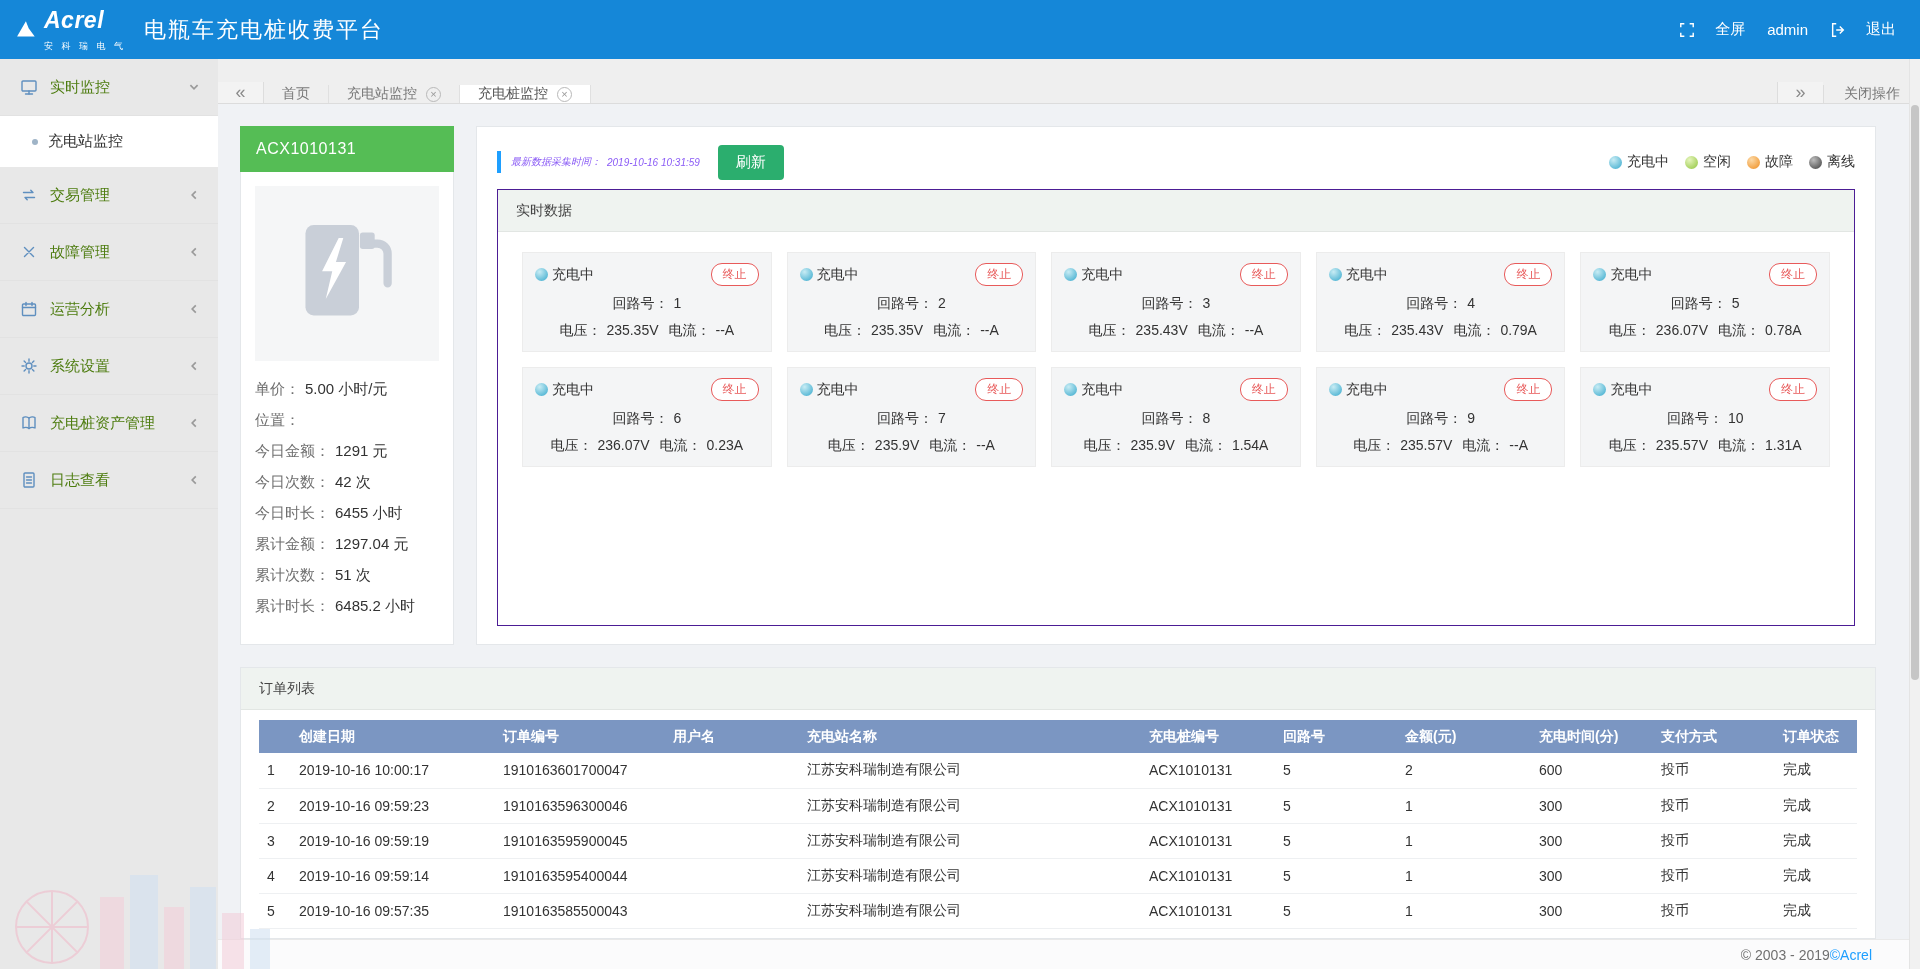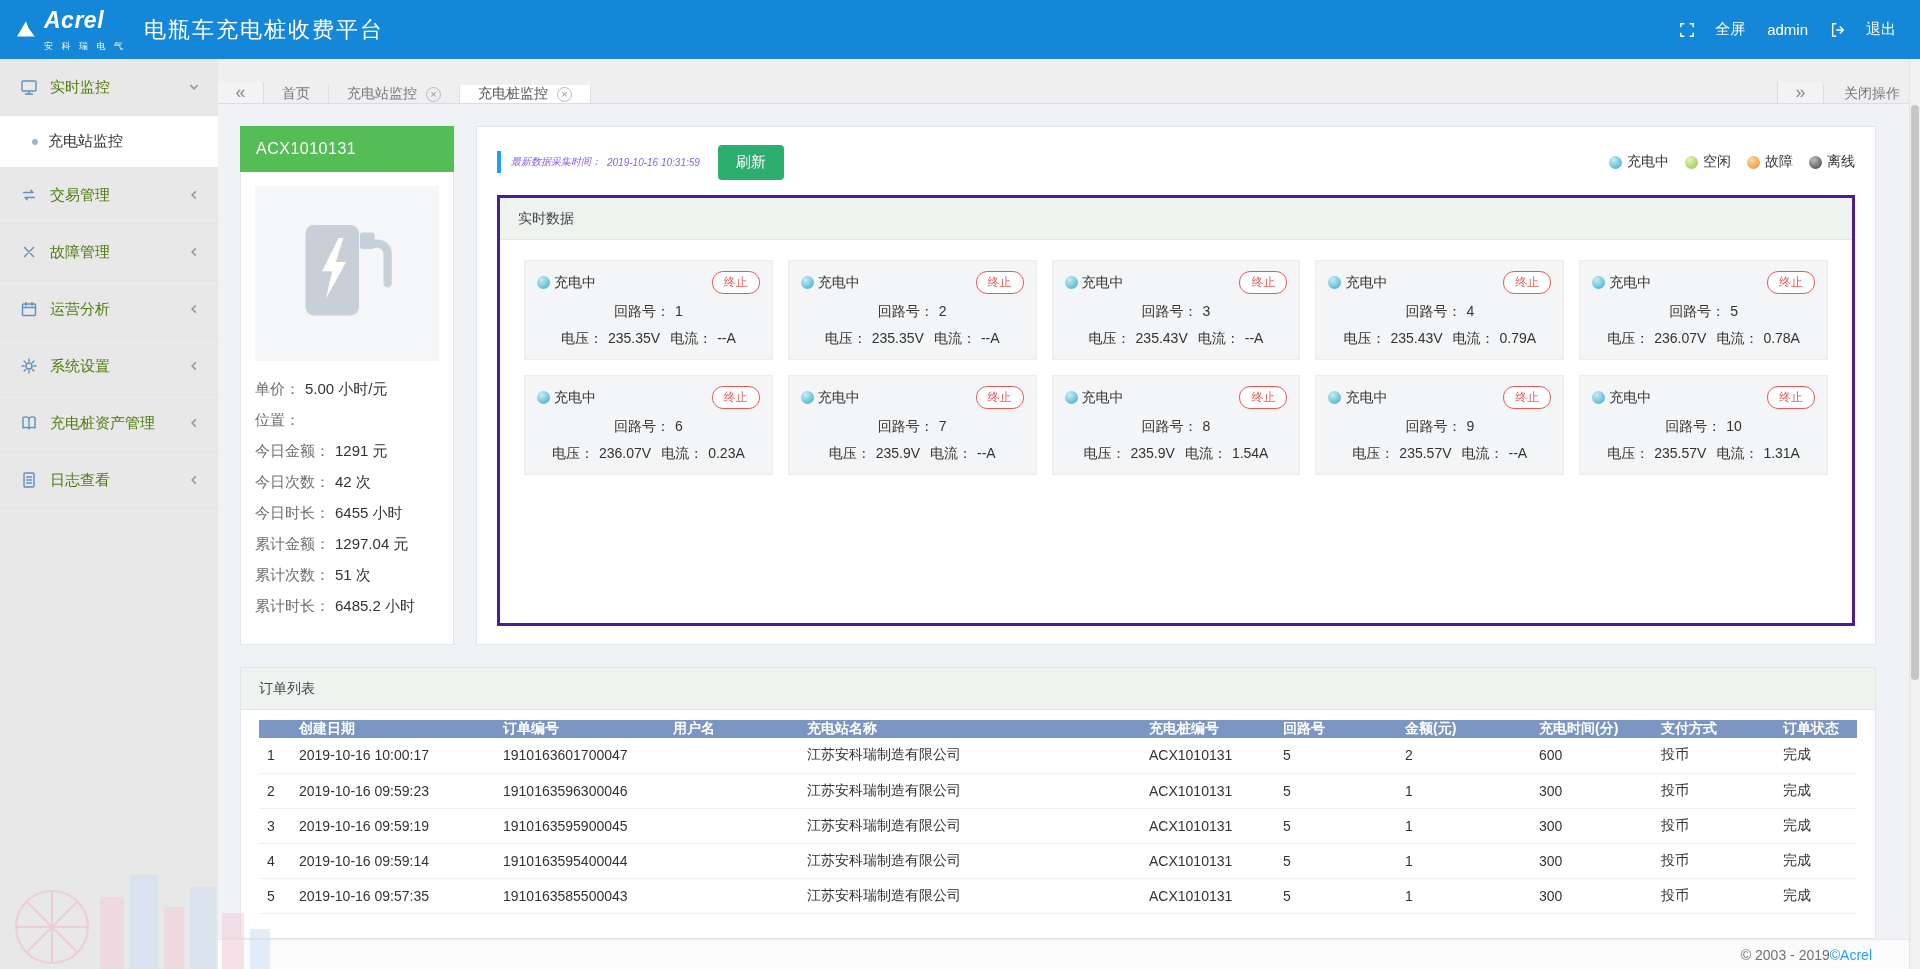--- a/index.html
+++ b/index.html
@@ -61,33 +61,33 @@
   .collect-time { margin-left:6px; }
   .refresh-btn { margin-left:18px; background:#2bae6e; color:#fff; border:none; border-radius:4px; font-size:15px; padding:8px 18px; cursor:pointer; }
   .legend { margin-left:auto; display:flex; align-items:center; gap:16px; font-size:14px; color:#333; }
   .legend-item { display:inline-flex; align-items:center; gap:5px; }
   .ldot { width:13px; height:13px; border-radius:50%; display:inline-block; flex-shrink:0; }
   .dot-charging { background:radial-gradient(circle at 35% 30%, #c8ecf4, #35a8cc); }
   .dot-idle { background:radial-gradient(circle at 35% 30%, #e6f5bd, #8fc43c); }
   .dot-fault { background:radial-gradient(circle at 35% 30%, #fcd9a6, #ee8c1e); }
   .dot-offline { background:radial-gradient(circle at 35% 30%, #bdbdbd, #3c3c3c); }
 
-  .rt-panel { border:3px solid #4c1d95; flex:1; margin-top:10px; overflow:hidden; }
+  .rt-panel { border:1px solid #4c1d95; flex:1; margin-top:4px; overflow:hidden; }
   .panel-head { height:42px; background:#eff3f0; border-bottom:1px solid #e2e6e3; display:flex; align-items:center; padding:0 18px; font-size:14px; color:#444; }
   .rt-grid { padding:20px 24px; display:grid; grid-template-columns:repeat(5,1fr); gap:15px; align-content:start; }
   .rt-card { background:#f4f5f6; border:1px solid #ececec; height:100px; padding:10px 12px; }
   .rt-top { display:flex; justify-content:space-between; align-items:center; }
   .rt-status { display:flex; align-items:center; gap:4px; font-size:14px; color:#333; }
   .stop-btn { background:#fff; border:1px solid #e85a5a; color:#e85a5a; border-radius:11px; font-size:12px; padding:2px 11px; cursor:pointer; }
   .rt-line { text-align:center; font-size:14px; color:#333; margin-top:9px; white-space:nowrap; }
   .gap { margin-left:10px; }
 
   .orders-panel { margin-top:22px; background:#fff; border:1px solid #e4e7ea; height:272px; overflow:hidden; }
   .order-table { width:calc(100% - 36px); margin:10px 18px 0; border-collapse:collapse; table-layout:fixed; }
-  .order-table th { background:#7b96c2; color:#fff; font-weight:bold; font-size:14px; height:18px; text-align:left; padding:0 8px; white-space:nowrap; overflow:hidden; }
+  .order-table th { background:#7b96c2; color:#fff; font-weight:bold; font-size:14px; height:33px; text-align:left; padding:0 8px; white-space:nowrap; overflow:hidden; }
   .order-table td { height:35px; font-size:14px; color:#333; padding:0 8px; border-bottom:1px solid #eef0f2; white-space:nowrap; overflow:hidden; }
 
   .footer-bar { position:absolute; left:218px; right:0; bottom:0; height:30px; background:#fbfbfc; border-top:1px solid #e9e9e9;
     display:flex; align-items:center; justify-content:flex-end; padding-right:48px; font-size:14px; color:#707070; z-index:3; }
   .brand { color:#1e9fff; text-decoration:none; cursor:pointer; }
 
   .scrollbar { position:absolute; top:59px; right:0; width:11px; bottom:0; background:#f1f1f1; z-index:30; border-left:1px solid #e4e4e4; }
   .scroll-thumb { position:absolute; top:46px; left:1px; width:8px; height:575px; background:#c6c6c6; border-radius:4px; }
 
   .skyline { position:absolute; left:0; bottom:0; z-index:7; opacity:.55; pointer-events:none; }

